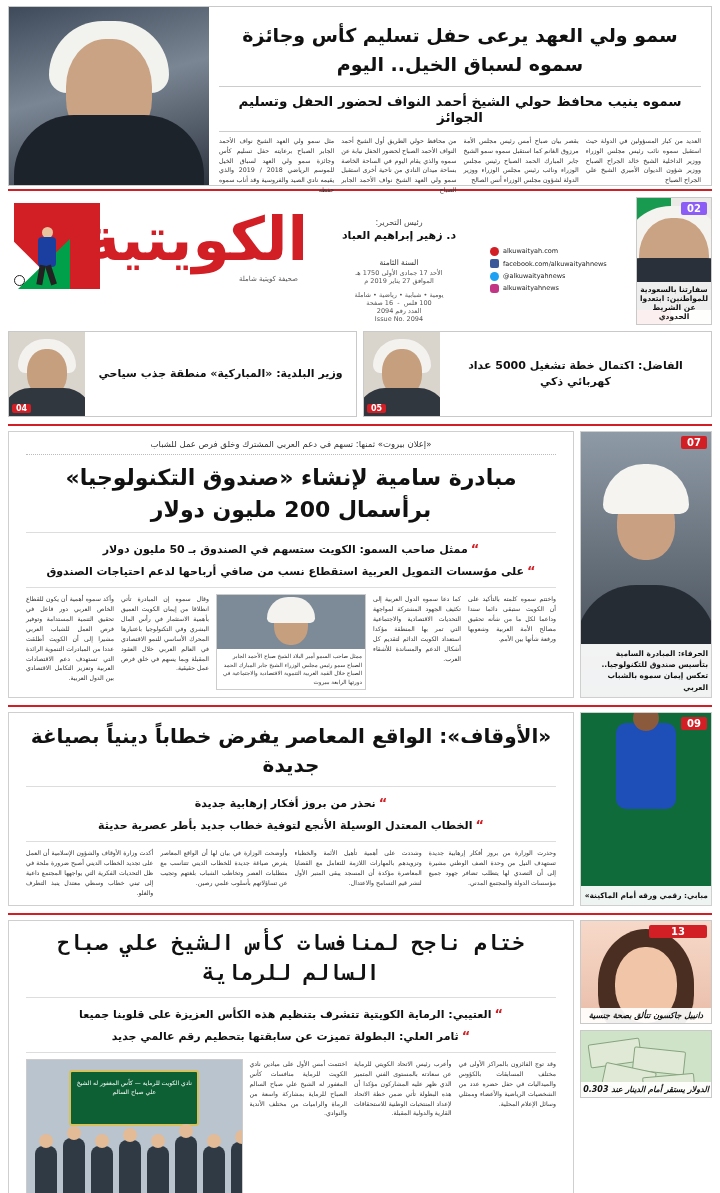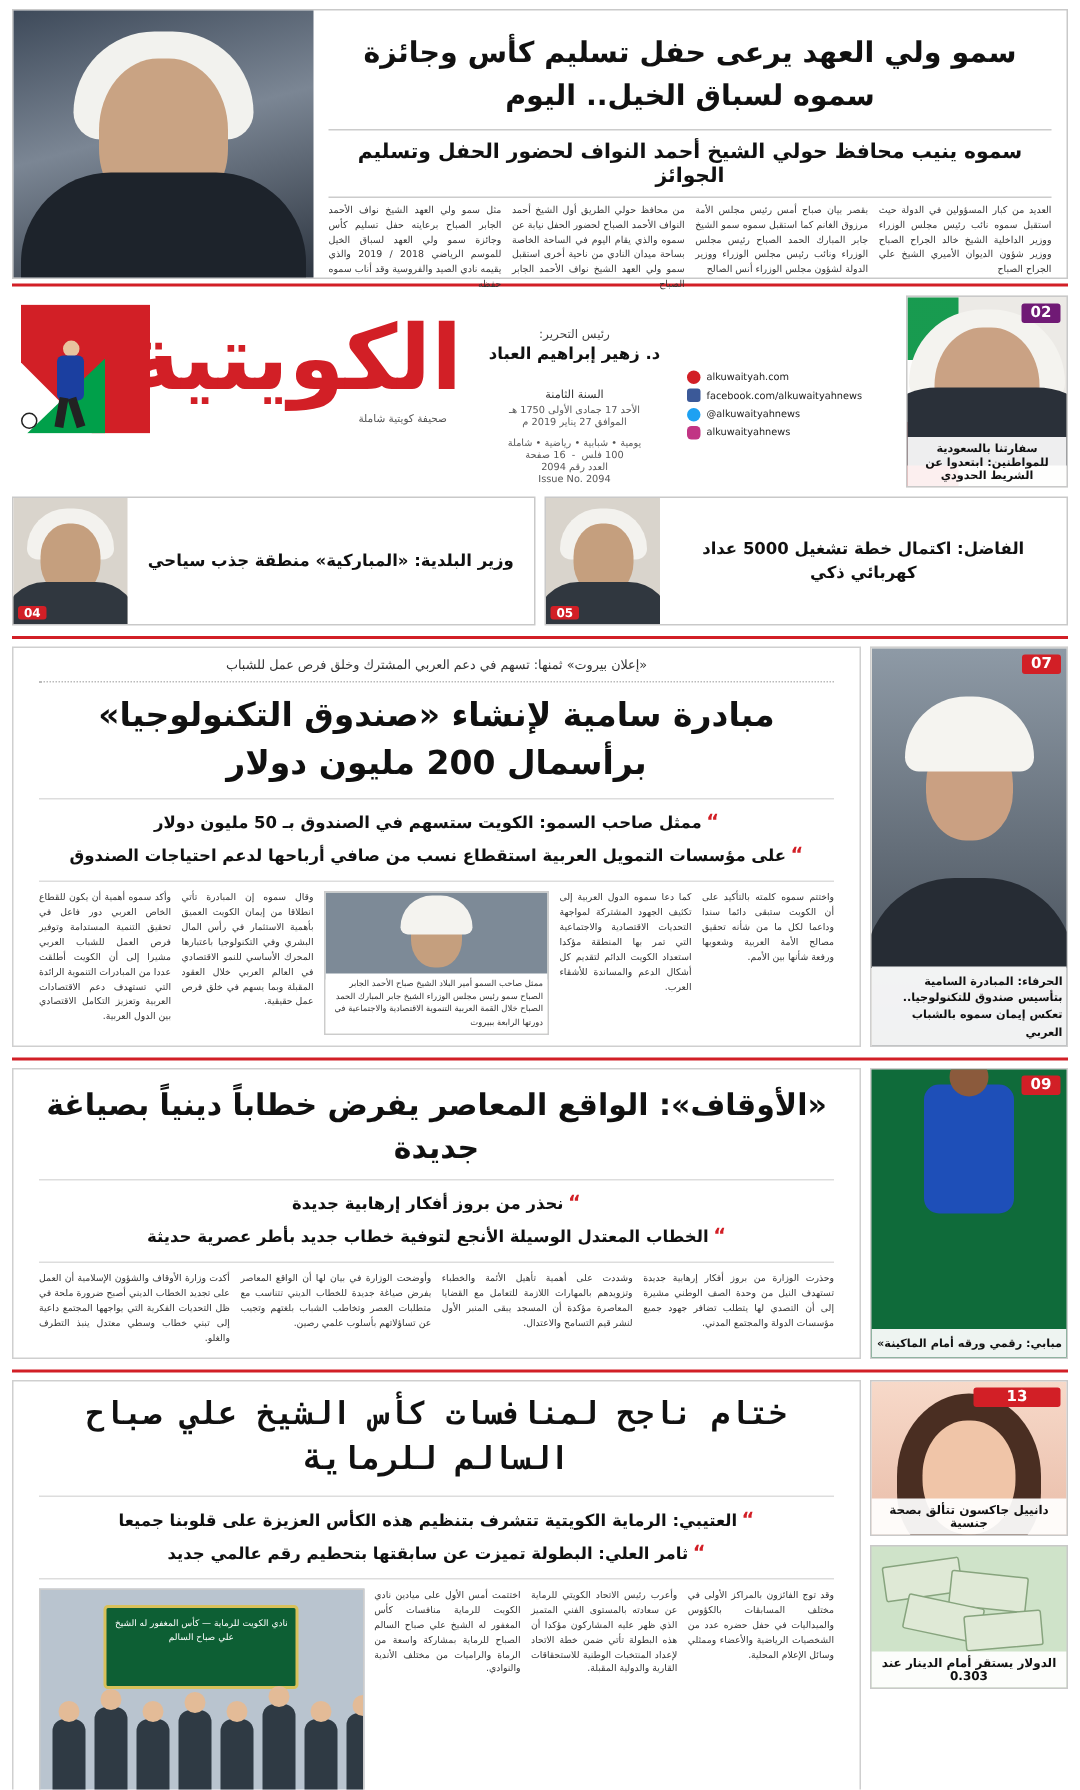--- a/index.html
+++ b/index.html
@@ -27,21 +27,21 @@
   }
   .subhead-1 {
     font-size: 13.5px; font-weight:bold; color:#111; text-align:center;
     border-top:1px solid #ccc; border-bottom:1px solid #ccc; padding:6px 4px; margin-bottom:4px;
   }
   .cols-4 { display:flex; flex-direction: row-reverse; gap:7px; }
   .cols-4 .col { flex:1; font-size:6.3px; line-height:1.55; color:#333; text-align:justify; }
 
   
   .masthead { display:flex; flex-direction: row-reverse; height: 128px; margin-top:6px; gap:6px; }
-  .mh-left { flex:1; display:flex; flex-direction: row-reverse; align-items:center; }
+  .mh-left { flex:1; display:flex; flex-direction: row-reverse; align-items:center;gap:16px; }
   .logo-wrap { position:relative; width: 300px; height:120px; }
   .logo-ar {
     position:absolute; right:0; top:8px; font-size:60px; font-weight:bold; color:#d21f26;
     letter-spacing:-2px; line-height:1;
   }
   .logo-sub { position:absolute; right:10px; top:74px; font-size:7px; color:#555; }
   .logo-k {
     position:absolute; left:6px; top:2px; width:86px; height:86px;
     background:#d21f26; clip-path: polygon(0 0,100% 0,100% 100%,55% 100%,0 45%);
   }
@@ -60,21 +60,21 @@
   .mh-info .date2 { font-size:6.5px; color:#555; }
   .mh-social { width:140px; padding-top:18px; font-size:6.5px; color:#222; line-height:1.9; direction:ltr; text-align:left; }
   .mh-social .s-row { display:flex; align-items:center; gap:4px; }
   .ic { width:9px; height:9px; display:inline-block; border-radius:2px; }
   .ic.globe { background:#d21f26; border-radius:50%; }
   .ic.fb { background:#3b5998; }
   .ic.tw { background:#1da1f2; border-radius:50%; }
   .ic.ig { background:#c13584; border-radius:3px; }
   .mh-portrait { width: 200px; border:1px solid #c9c9c9; position:relative; overflow:hidden; background:#eceae6; }
   .mh-portrait .num {
-    position:absolute; right:4px; top:4px; background:#701a75; color:#fff; font-size:10px; font-weight:bold;
+    position:absolute; right:4px; top:4px; background:#8b5cf6; color:#fff; font-size:10px; font-weight:bold;
     padding:1px 6px; border-radius:2px; z-index:3;text-align:right;
   }
   .mh-portrait .pcap {
     position:absolute; bottom:0; right:0; left:0; background:rgba(255,255,255,.92);
     font-size:7.5px; font-weight:bold; text-align:center; padding:3px 2px; color:#111;
   }
   .pm-face { position:absolute; left:50%; top:16%; transform:translateX(-50%); width:70px; height:84px; border-radius:46%; background:#caa284; }
   .pm-ghutra { position:absolute; left:50%; top:6%; transform:translateX(-50%); width:104px; height:62px; border-radius:52px 52px 14px 14px; background:#f4f3ef; }
   .pm-shoulders { position:absolute; left:50%; bottom:14px; transform:translateX(-50%); width:170px; height:52px; background:#2a3039; border-radius:60px 60px 0 0; }
   .flag-strip { position:absolute; left:0; top:0; width:34px; height:100%; background:linear-gradient(180deg,#00923f 0 33%,#fff 33% 66%,#d21f26 66% 100%); opacity:.9; }
@@ -100,21 +100,21 @@
   .art-side { width:132px; border:1px solid #cfcfcf; position:relative; background:#efece6; overflow:hidden; }
   .art-side .num { position:absolute; right:4px; top:4px; background:#d21f26; color:#fff; font-size:10px; font-weight:bold; padding:1px 6px; border-radius:2px; z-index:4; }
   .art-side .cap { position:absolute; bottom:0; right:0; left:0; background:rgba(255,255,255,.93); font-size:7.5px; font-weight:bold; padding:4px 3px; line-height:1.5; color:#111; }
 
   .body-cols { display:flex; flex-direction: row-reverse; gap:7px; margin-top:6px; }
   .body-cols .bc { flex:1; font-size:6.2px; line-height:1.6; color:#333; text-align:justify; }
   .inset { width:150px; border:1px solid #ccc; background:#f6f4f0; position:relative; height:96px; overflow:hidden; }
 
   .mini-card { border:1px solid #c9c9c9; position:relative; overflow:hidden; }
   .mini-card .num { position:absolute; right:4px; top:4px; background:#d21f26; color:#fff; font-size:10px; font-weight:bold; padding:1px 22px; border-radius:2px; z-index:4; }
-  .mini-card .cap { position:absolute; bottom:0; right:0; left:0; background:rgba(255,255,255,.93); font-size:8px; font-weight:bold; text-align:center; padding:3px 2px; color:#111; }
+  .mini-card .cap { position:absolute; bottom:0; right:0; left:0; background:rgba(255,255,255,.93); font-size:8px; font-weight:bold; text-align:center; padding:3px 2px; color:#111;font-style:italic; }
 
   .money { background:#cfe3c9; position:relative; }
   .bill { position:absolute; width:52px; height:24px; background:#dfe9d6; border:1px solid #87a47e; border-radius:2px; }
 
   .cinema { background:linear-gradient(180deg,#f7d9c9,#e9bda9); position:relative; }
   .cinema .hair { position:absolute; left:50%; top:8px; transform:translateX(-50%); width:96px; height:110px; background:#4a2e22; border-radius:50% 50% 40% 40%; }
   .cinema .face2 { position:absolute; left:50%; top:26px; transform:translateX(-50%); width:62px; height:76px; background:#f0c5a8; border-radius:48%; }
 
   .group-photo { background:#b9c4cf; position:relative; overflow:hidden; }
   .gp-banner { position:absolute; left:50%; top:10px; transform:translateX(-50%); width:130px; height:56px; background:#0d5f34; border:2px solid #d8c15a; border-radius:3px; color:#fff; font-size:6px; text-align:center; padding-top:6px; line-height:1.5; }
@@ -306,21 +306,21 @@
         <div class="bc">وقد توج الفائزون بالمراكز الأولى في مختلف المسابقات بالكؤوس والميداليات في حفل حضره عدد من الشخصيات الرياضية والأعضاء وممثلي وسائل الإعلام المحلية.</div>
       </div>
     </div>
     <div style="width:132px;display:flex;flex-direction:column;gap:6px;">
       <div class="mini-card cinema" style="height:104px;">
         <div class="num">13</div>
         <div class="hair"></div>
         <div class="face2"></div>
         <div class="cap rtl">دانييل جاكسون تتألق بصحة جنسية</div>
       </div>
-      <div class="mini-card money" style="height:96px;">
+      <div class="mini-card money" style="height:68px;">
         <div class="bill" style="left:8px;top:10px;transform:rotate(-8deg);"></div>
         <div class="bill" style="left:52px;top:18px;transform:rotate(6deg);"></div>
         <div class="bill" style="left:22px;top:36px;transform:rotate(12deg);"></div>
         <div class="bill" style="left:62px;top:44px;transform:rotate(-5deg);"></div>
         <div class="cap rtl">الدولار يستقر أمام الدينار عند 0.303</div>
       </div>
     </div>
   </div>
 
 </div>

